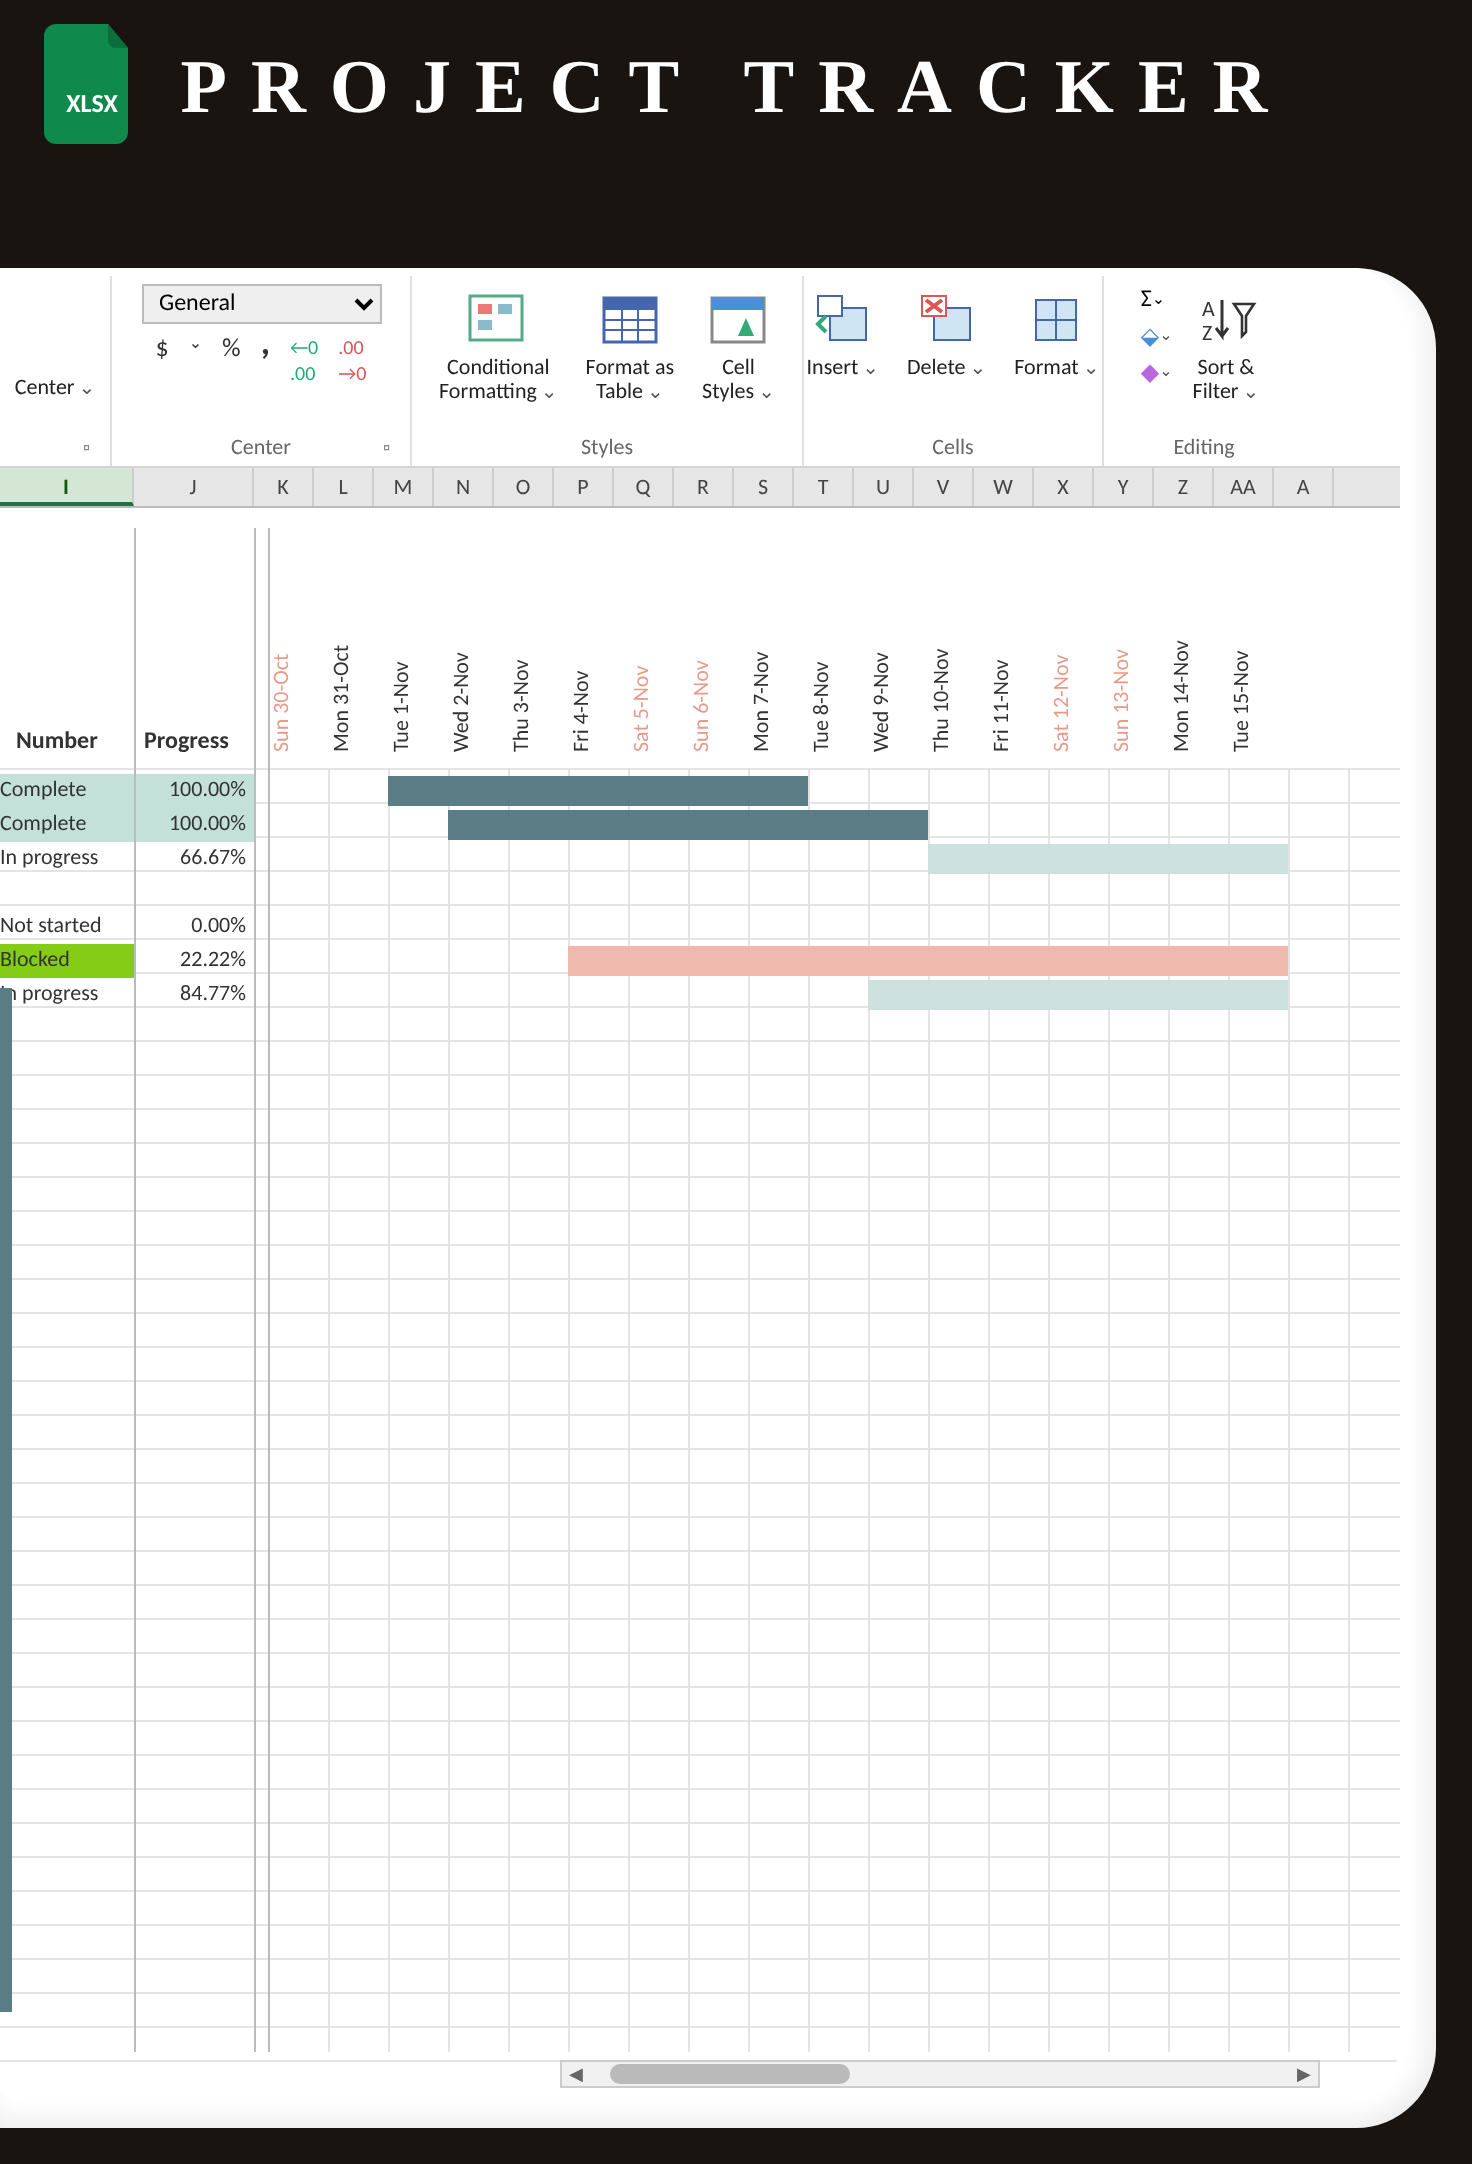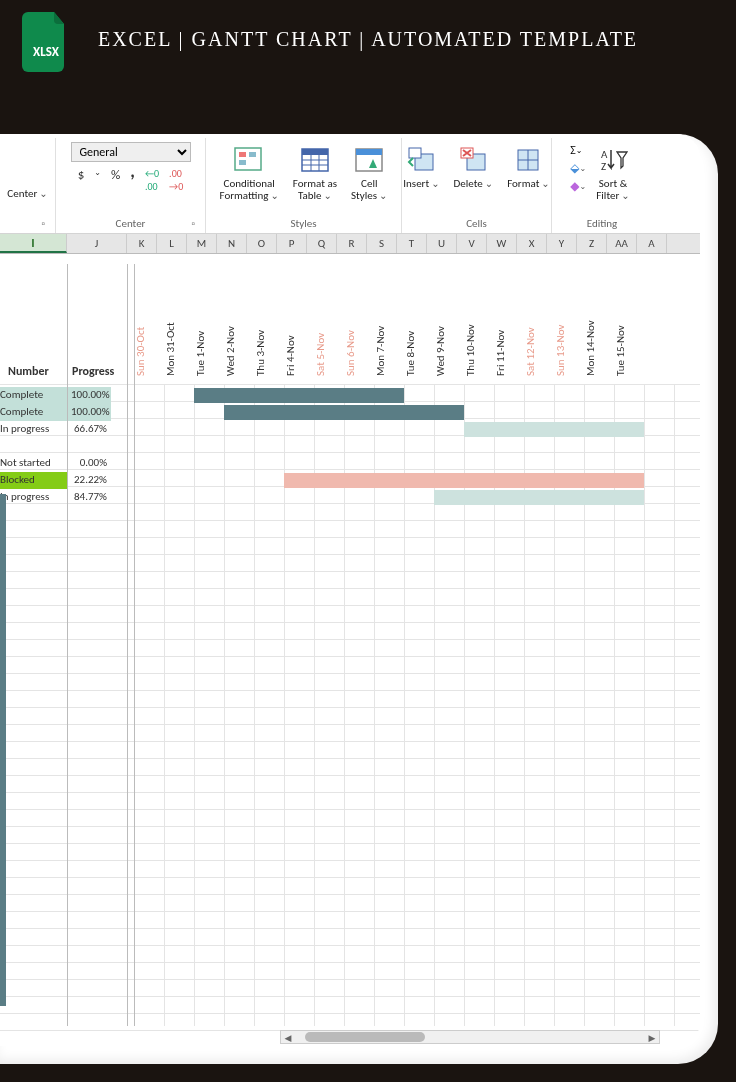--- a/index.html
+++ b/index.html
@@ -33,21 +33,21 @@
 
 
 .sheet { position:absolute; top:120px; left:0; right:0; bottom:20px; background:#fff; font-size:11px; color:#333; }
 .date-header-area { position:absolute; left:134px; top:40px; height:90px; right:0; }
 .date-col { position:absolute; width:30px; top:0; bottom:0; }
 .date-label { writing-mode:vertical-rl; transform:rotate(180deg); font-size:11px; height:82px; display:inline-block; color:#333; padding-bottom:4px;}
 .date-label.weekend { color:#e89a8a; }
 .task-col-h { position:absolute; top:110px; font-size:12px; font-weight:600; }
 .task-row { position:absolute; left:0; height:17px; display:flex; }
 .task-row .status { width:67px; padding:1px 0; font-size:11px; }
-.task-row .progress { width:44px; text-align:right; padding:1px 4px; font-size:11px; }
+.task-row .progress { width:60px; text-align:right; padding:1px 4px; font-size:11px; }
 .status.complete { background:#c3e0d9; }
 .status.blocked { background:#84cc16; }
 .prog.done { background:#c3e0d9; }
 .gantt-bar { position:absolute; height:15px; top:1px; }
 .bar-dark { background:#5a7d85; }
 .bar-light { background:#cde2de; }
 .bar-red { background:#f0b9ae; }
 
 .gridsheet { position:absolute; left:0; right:0; top:130px; bottom:0; }
 .vline { position:absolute; top:0; bottom:0; width:1px; background:#e4e4e4; }
@@ -68,21 +68,21 @@
 <body>
 
 <div class="promo-header">
   <div class="xlsx-icon">
     <svg viewBox="0 0 48 60">
         <path fill="#0f8a4c" d="M6 0h26l10 12v42a6 6 0 0 1-6 6H6a6 6 0 0 1-6-6V6a6 6 0 0 1 6-6z"></path>
         <path fill="#0b6e3c" d="M32 0l10 12H36a4 4 0 0 1-4-4V0z"></path>
         <text x="24" y="44" font-size="13" font-weight="700" fill="#fff" text-anchor="middle" font-family="Arial">XLSX</text>
       </svg>
   </div>
-  <div class="promo-sub">EXCEL | GANTT CHART | AUTOMATED TEMPLATE</div>
+  <div class="promo-title">PROJECT TRACKER</div>
 </div>
 
 <div class="tablet">
   <div class="screen">
 
     <div class="ribbon">
 
       <div class="rgroup" style="width:56px">
         <div class="rbuttons">
           <div class="big-btn">

